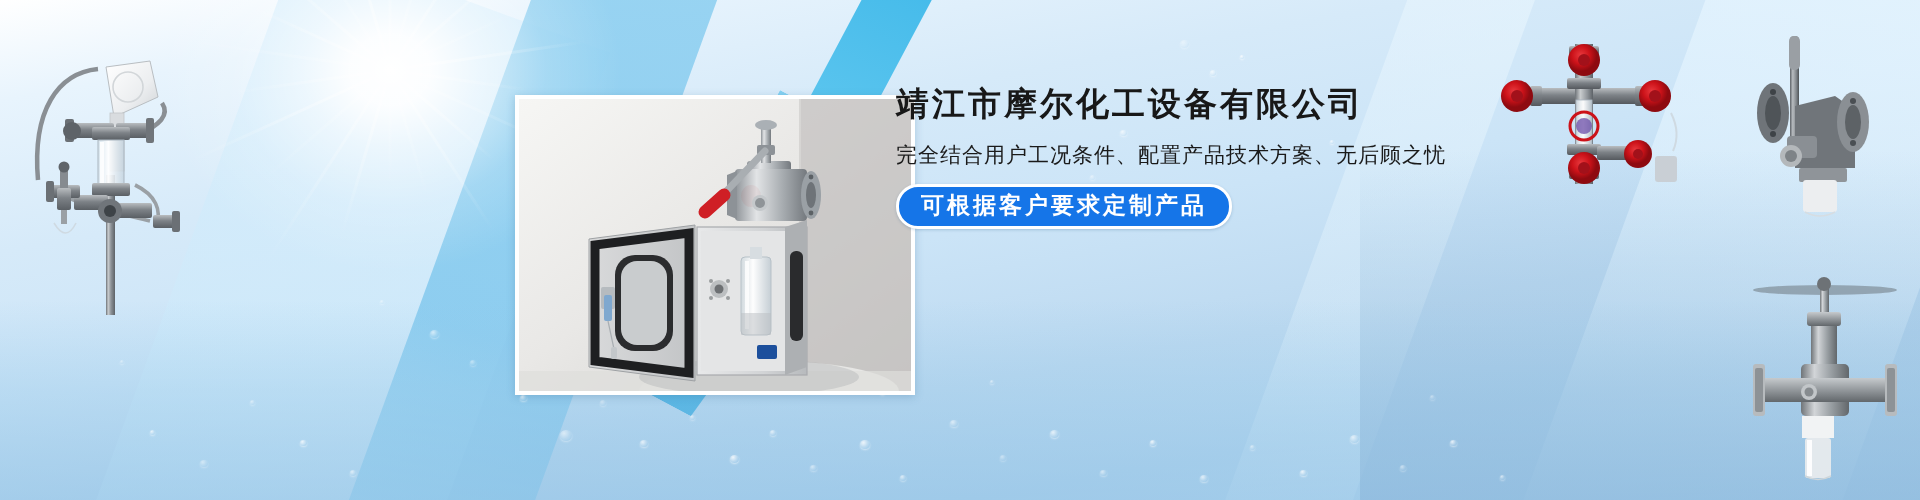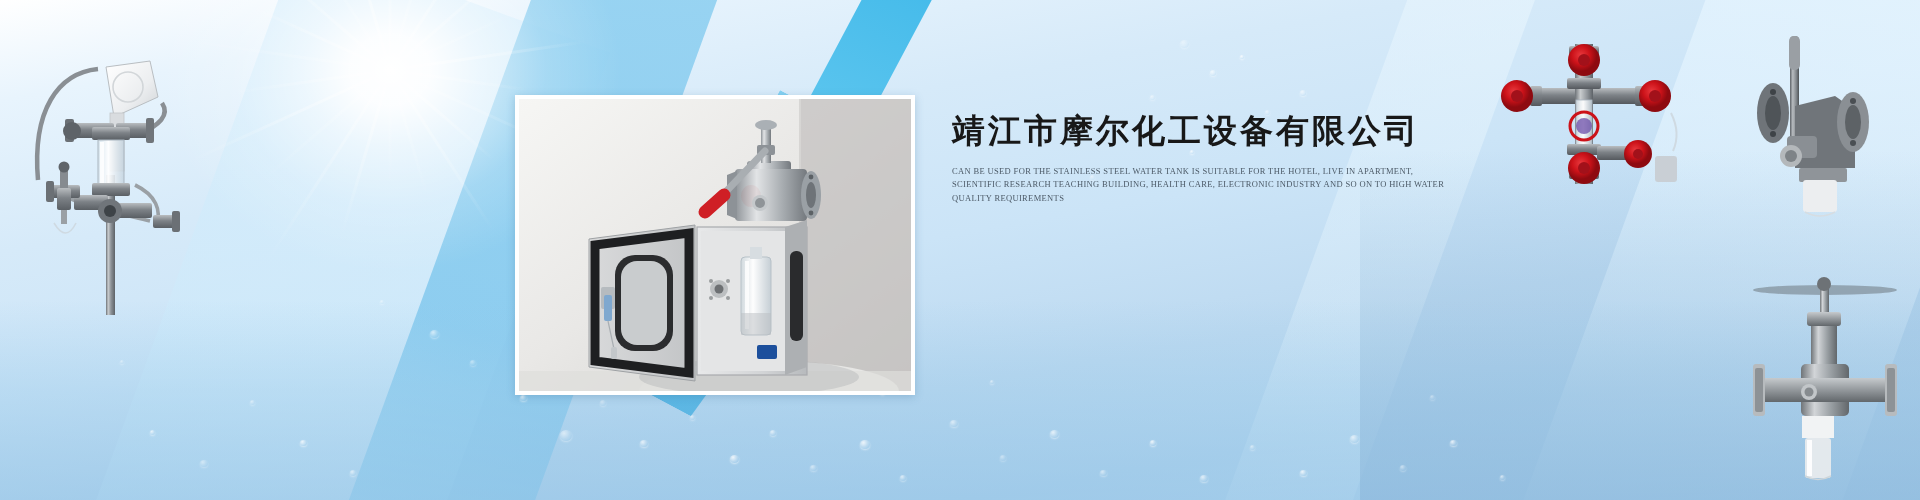--- a/index.html
+++ b/index.html
@@ -94,21 +94,21 @@
   .photo-frame {
     position:absolute; left:515px; top:95px;
     width:400px; height:300px;
     background:#fff; padding:4px;
     box-shadow:0 2px 8px rgba(60,110,150,.28);
   }
   .photo-inner { width:100%; height:100%; position:relative; overflow:hidden;
     background:linear-gradient(135deg,#f2f2f0 0%, #e7e6e4 40%, #d8d7d5 70%, #cfcecb 100%); }
 
   
-  .text-block { position:absolute; left:952px; top:84px; width:700px;margin-top:27px; }
+  .text-block { position:absolute; left:896px; top:84px; width:700px; }
 
   .company-title {
     font-family:"Liberation Serif", serif;
     font-size:33px; font-weight:bold; color:#181818;
     letter-spacing:3px; line-height:1.25;
     white-space:nowrap;
   }
   .tagline-wrap { margin-top:14px; }
   .tagline-main {
     display:inline-block;
@@ -415,21 +415,24 @@
 
           <circle cx="241" cy="104" r="8" fill="#c4c8cb"></circle>
           <circle cx="241" cy="104" r="5" fill="#8f9498"></circle>
         </g>
       </svg>
     </div>
   </div>
 
   <div class="text-block">
     <div class="company-title">靖江市摩尔化工设备有限公司</div>
-    <div class="eng-desc">CAN BE USED FOR THE STAINLESS STEEL WATER TANK IS SUITABLE FOR THE HOTEL, LIVE IN APARTMENT, SCIENTIFIC RESEARCH TEACHING BUILDING, HEALTH CARE, ELECTRONIC INDUSTRY AND SO ON TO HIGH WATER QUALITY REQUIREMENTS</div>
+    <div class="subline">完全结合用户工况条件、配置产品技术方案、无后顾之忧</div>
+    <div class="custom-pill-wrap">
+      <span class="custom-pill">可根据客户要求定制产品</span>
+    </div>
   </div>
 
 
   <div class="rp rp-cross">
     <svg viewBox="0 0 230 150" width="230" height="150">
       <defs>
         <linearGradient id="rsH" x1="0" y1="0" x2="0" y2="1">
           <stop offset="0%" stop-color="#b9bdc0"></stop>
             <stop offset="45%" stop-color="#7d8287"></stop>
             <stop offset="100%" stop-color="#55595e"></stop>

